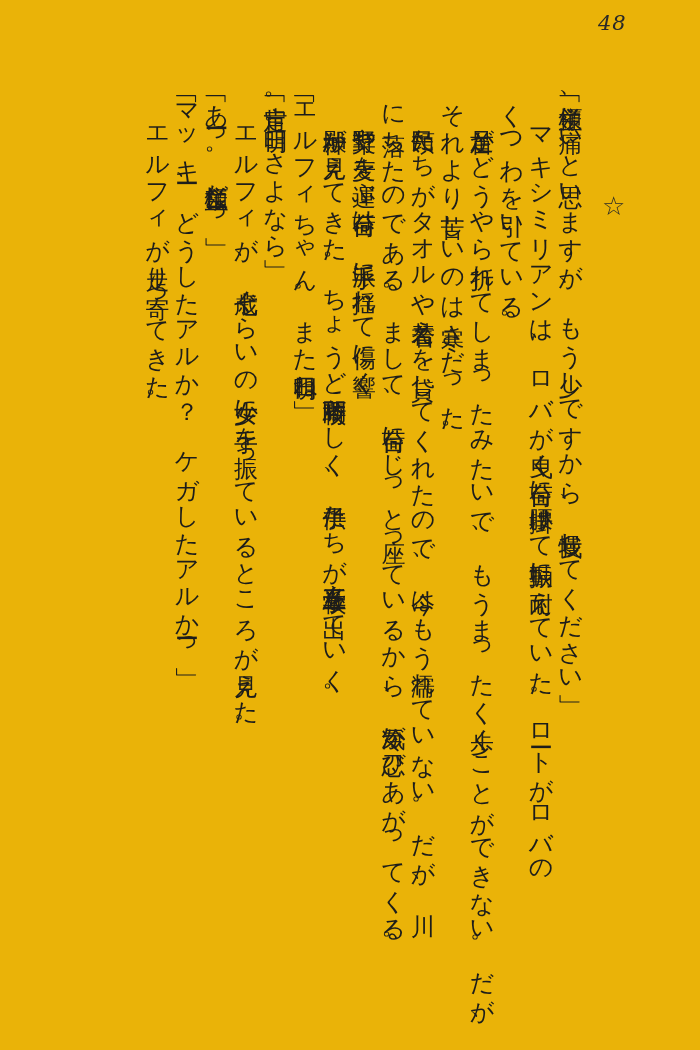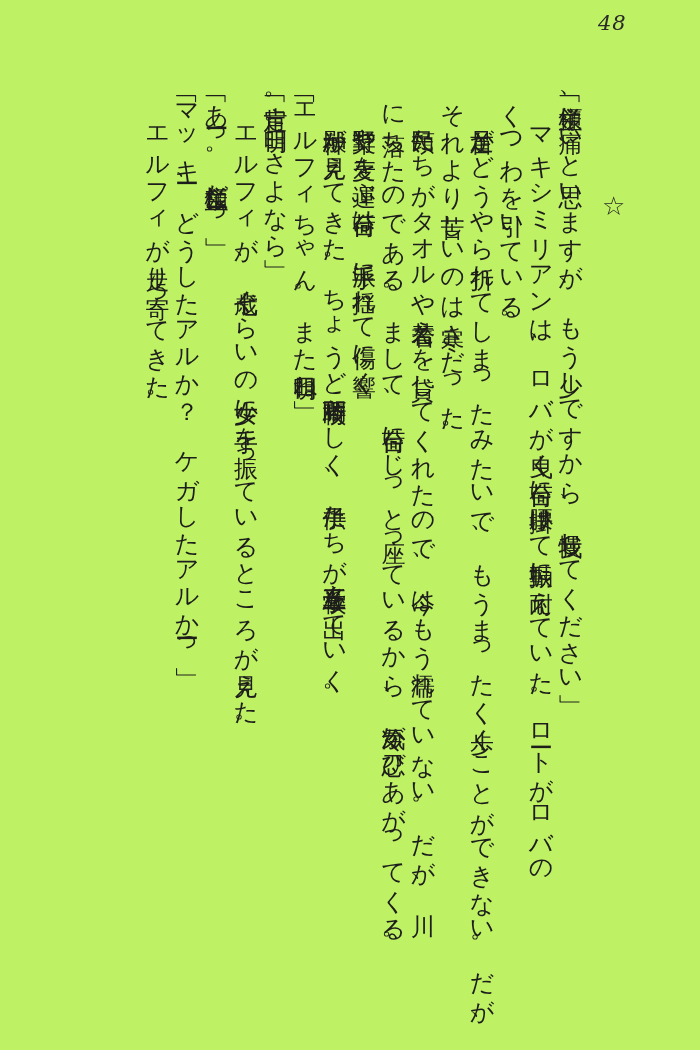--- a/index.html
+++ b/index.html
@@ -7,21 +7,21 @@
     padding: 0;
     width: 700px;
     height: 1050px;
     background: #f6f6f4;
     overflow: hidden;
   }
   .page {
     position: relative;
     width: 700px;
     height: 1050px;
-    background: #bef264;
+    background: #eab308;
     font-family: "Liberation Serif", "DejaVu Serif", serif;
   }
   .page-number {
     position: absolute;
     top: 11px;
     left: 598px;
     font-family: "DejaVu Serif", serif;
     font-style: italic;
     font-size: 21px;
     letter-spacing: 1px;

